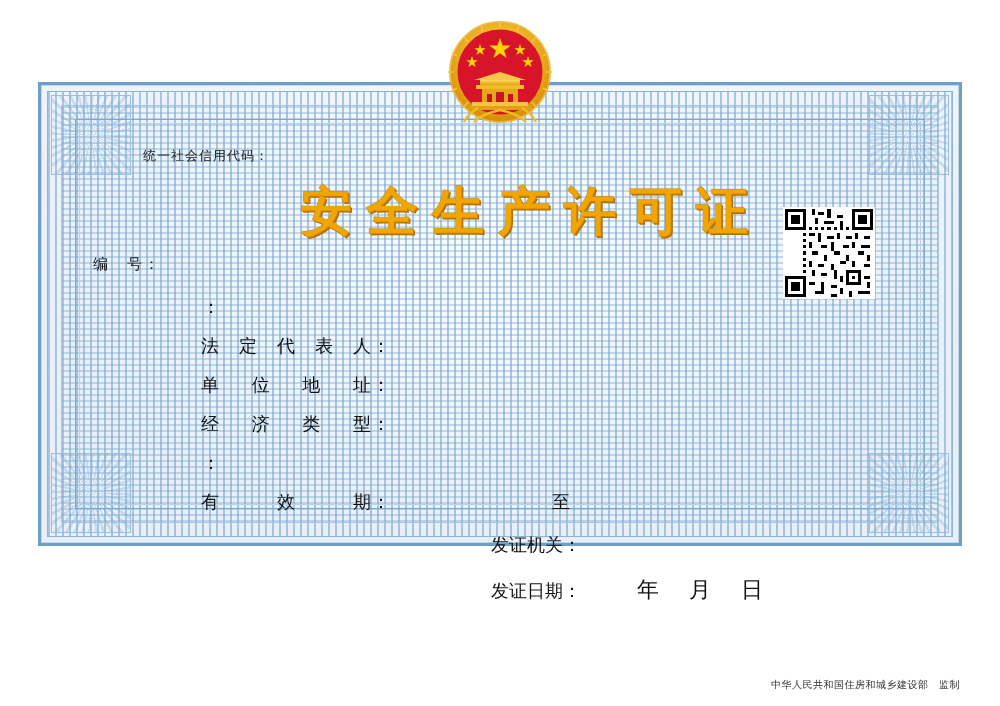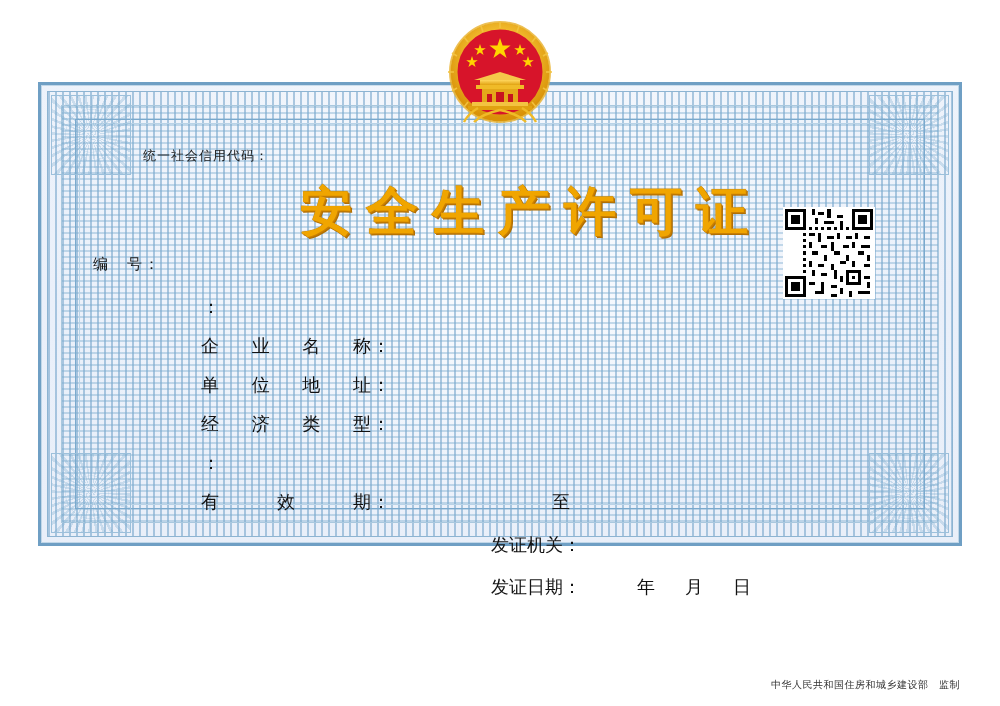--- a/index.html
+++ b/index.html
@@ -213,21 +213,21 @@
     white-space: nowrap;
     font-family: "DejaVu Sans", "Liberation Sans", sans-serif;
   }
   .issuer-value {
     flex: 1;
     font-size: 17px;
     color: #111;
     margin-left: 4px;
   }
   .date-units {
-    font-size: 18px;
+    font-size: 22px;
     color: #111;
     letter-spacing: 30px;
     margin-left: 56px;
     white-space: nowrap;
     font-family: Liberation Sans, sans-serif;
   }
 
   
   .qr-code {
     position: absolute;
@@ -277,21 +277,21 @@
     <div class="serial-line">编　号：</div>
 
     <div class="fields">
 
       <div class="field-row">
         <span class="field-colon">：</span>
         <span class="field-value"></span>
       </div>
 
       <div class="field-row">
-        <span class="field-label">企业名称</span>
+        <span class="field-label">法定代表人</span>
         <span class="field-colon">：</span>
         <span class="field-value"></span>
       </div>
 
       <div class="field-row">
         <span class="field-label">单位地址</span>
         <span class="field-colon">：</span>
         <span class="field-value"></span>
       </div>
 

